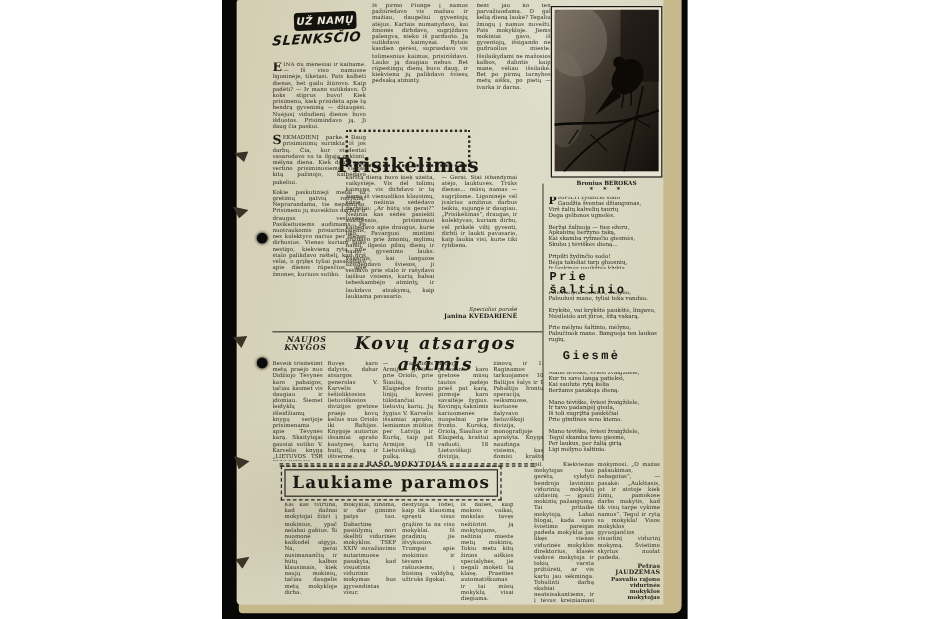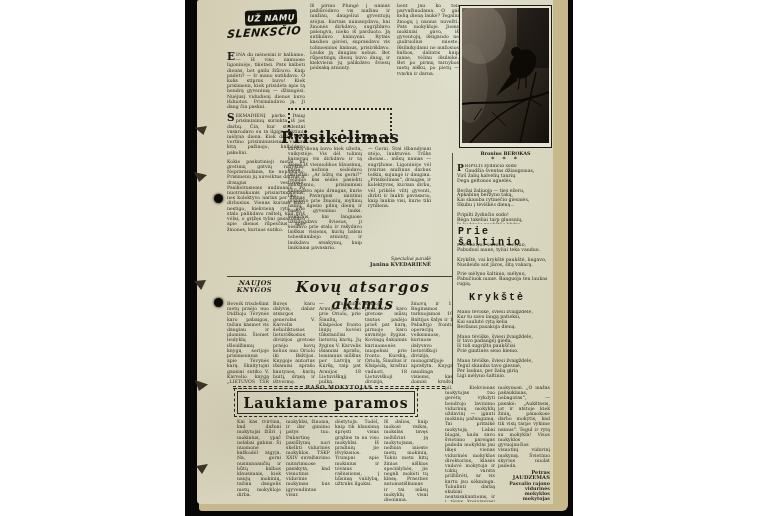--- a/index.html
+++ b/index.html
@@ -135,21 +135,21 @@
 
 Krykštė, vai krykštė paukštė, lingavo,
 Nusileido ant jūros, šitą vakarą.
 
 Prie mėlyno šaltinio, mėlyno,
 Pabučiuok mane. Banguoja ten laukas rugių.
 
 Prie mėlyno šaltinio, mėlyno,
 Aidi vakaras. Lenkdamas krenta žvaigždė.</div>
 
-      <div class="poem-title" style="left:272px;top:292px;">Krykštė</div>
+      <div class="poem-title" style="left:272px;top:292px;">Giesmė</div>
       <div class="poem" style="left:260px;top:310px;width:95px;height:74px;">Mano tėviške, šviesi žvaigždele,
 Kur tu savo langą patieksi,
 Kai saulutė rytą kelia
 Beržams pasakoja dieną.
 
 Mano tėviške, šviesi žvaigždele,
 Ir tavo padangėj gieda,
 Iš toli sugrįžta paukščiai
 Prie gimtinės seno kiemo.
 

